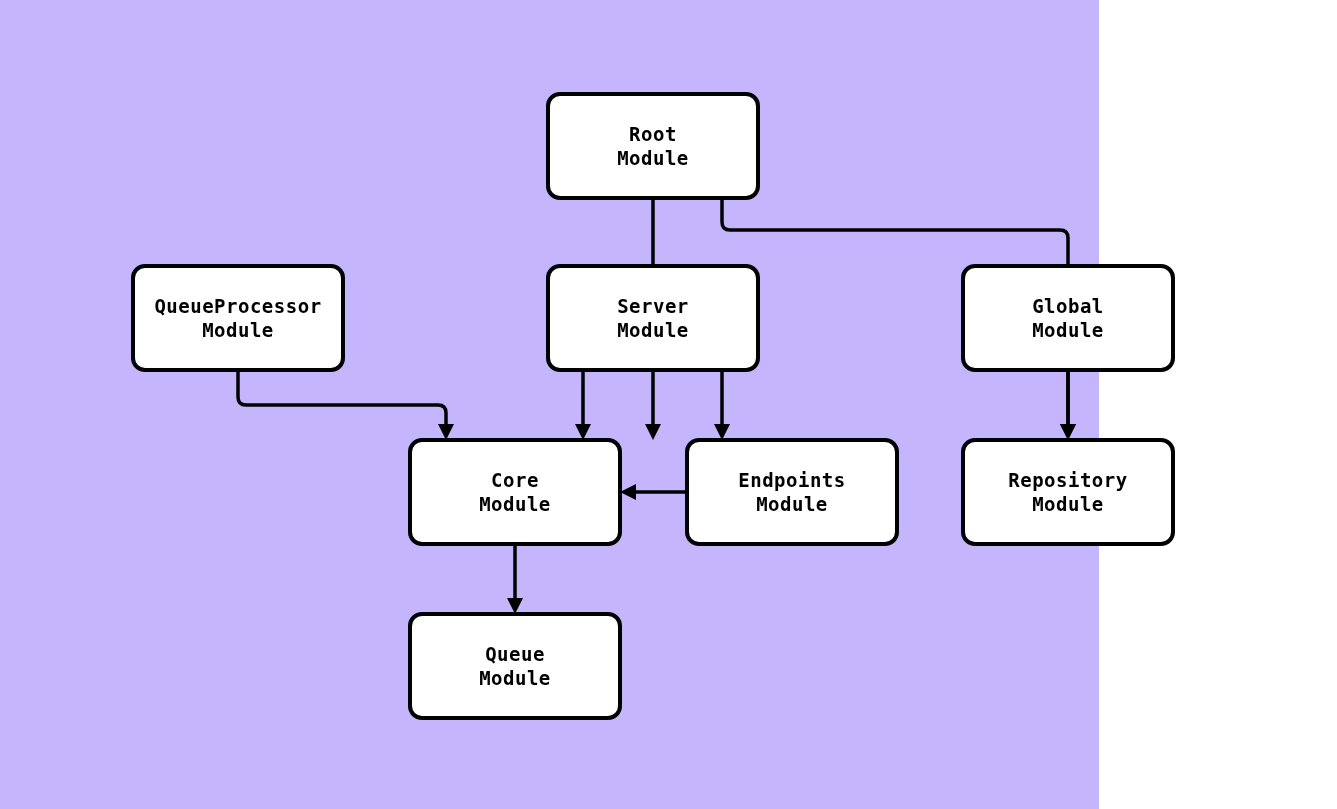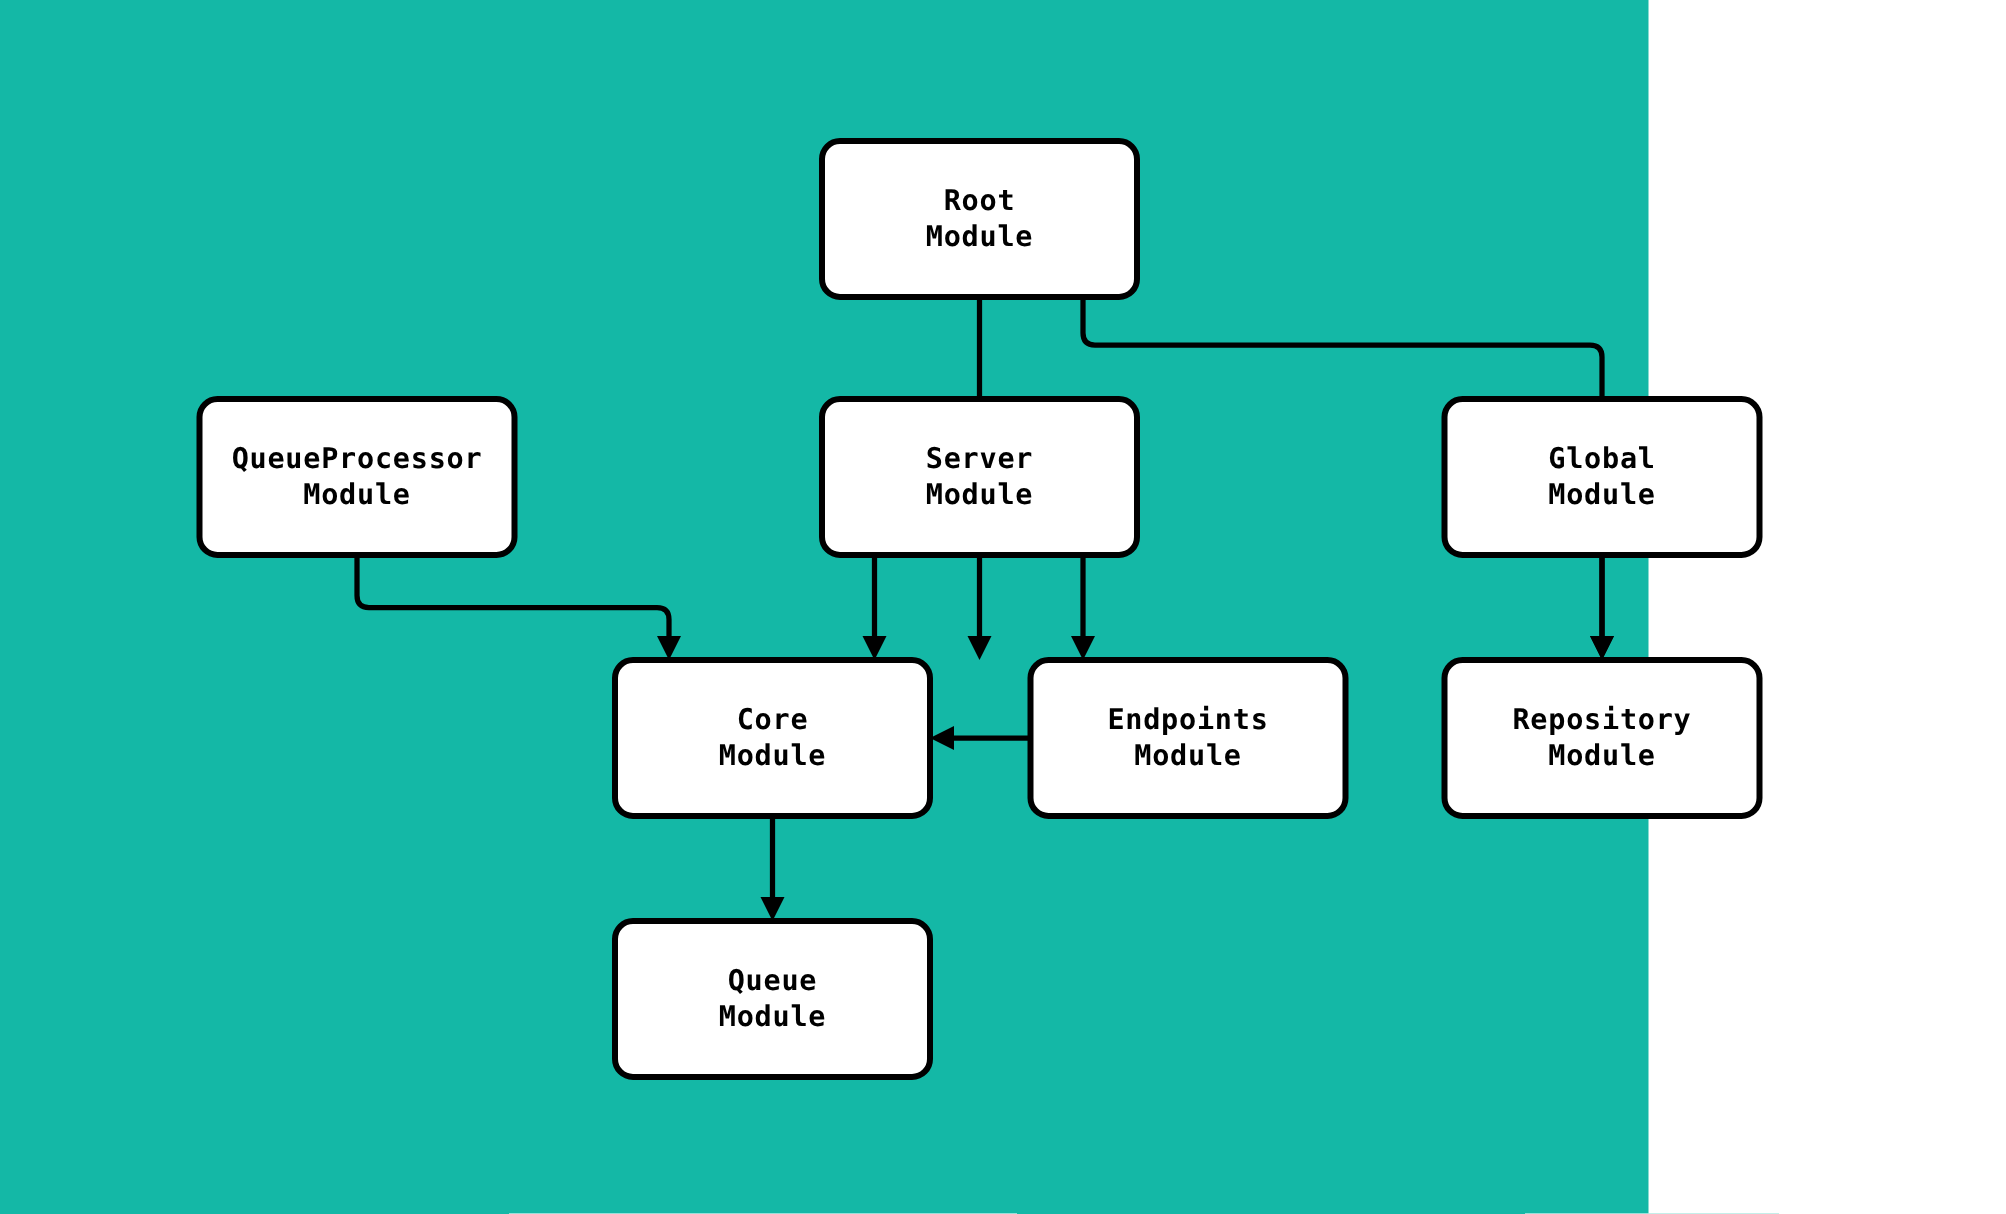--- a/index.html
+++ b/index.html
@@ -11,21 +11,21 @@
   body {
     width: 1337px;
     height: 809px;
     font-family: "DejaVu Sans Mono", "Liberation Mono", monospace;
     overflow: hidden;
   }
   #diagram-canvas {
     position: relative;
     width: 1099px;
     height: 809px;
-    background: #14b8a6;
+    background: #c4b5fd;
   }
   svg.diagram-svg {
     position: absolute;
     top: 0;
     left: 0;
     width: 1337px;
     height: 809px;
     display: block;
   }
   .node-box {

